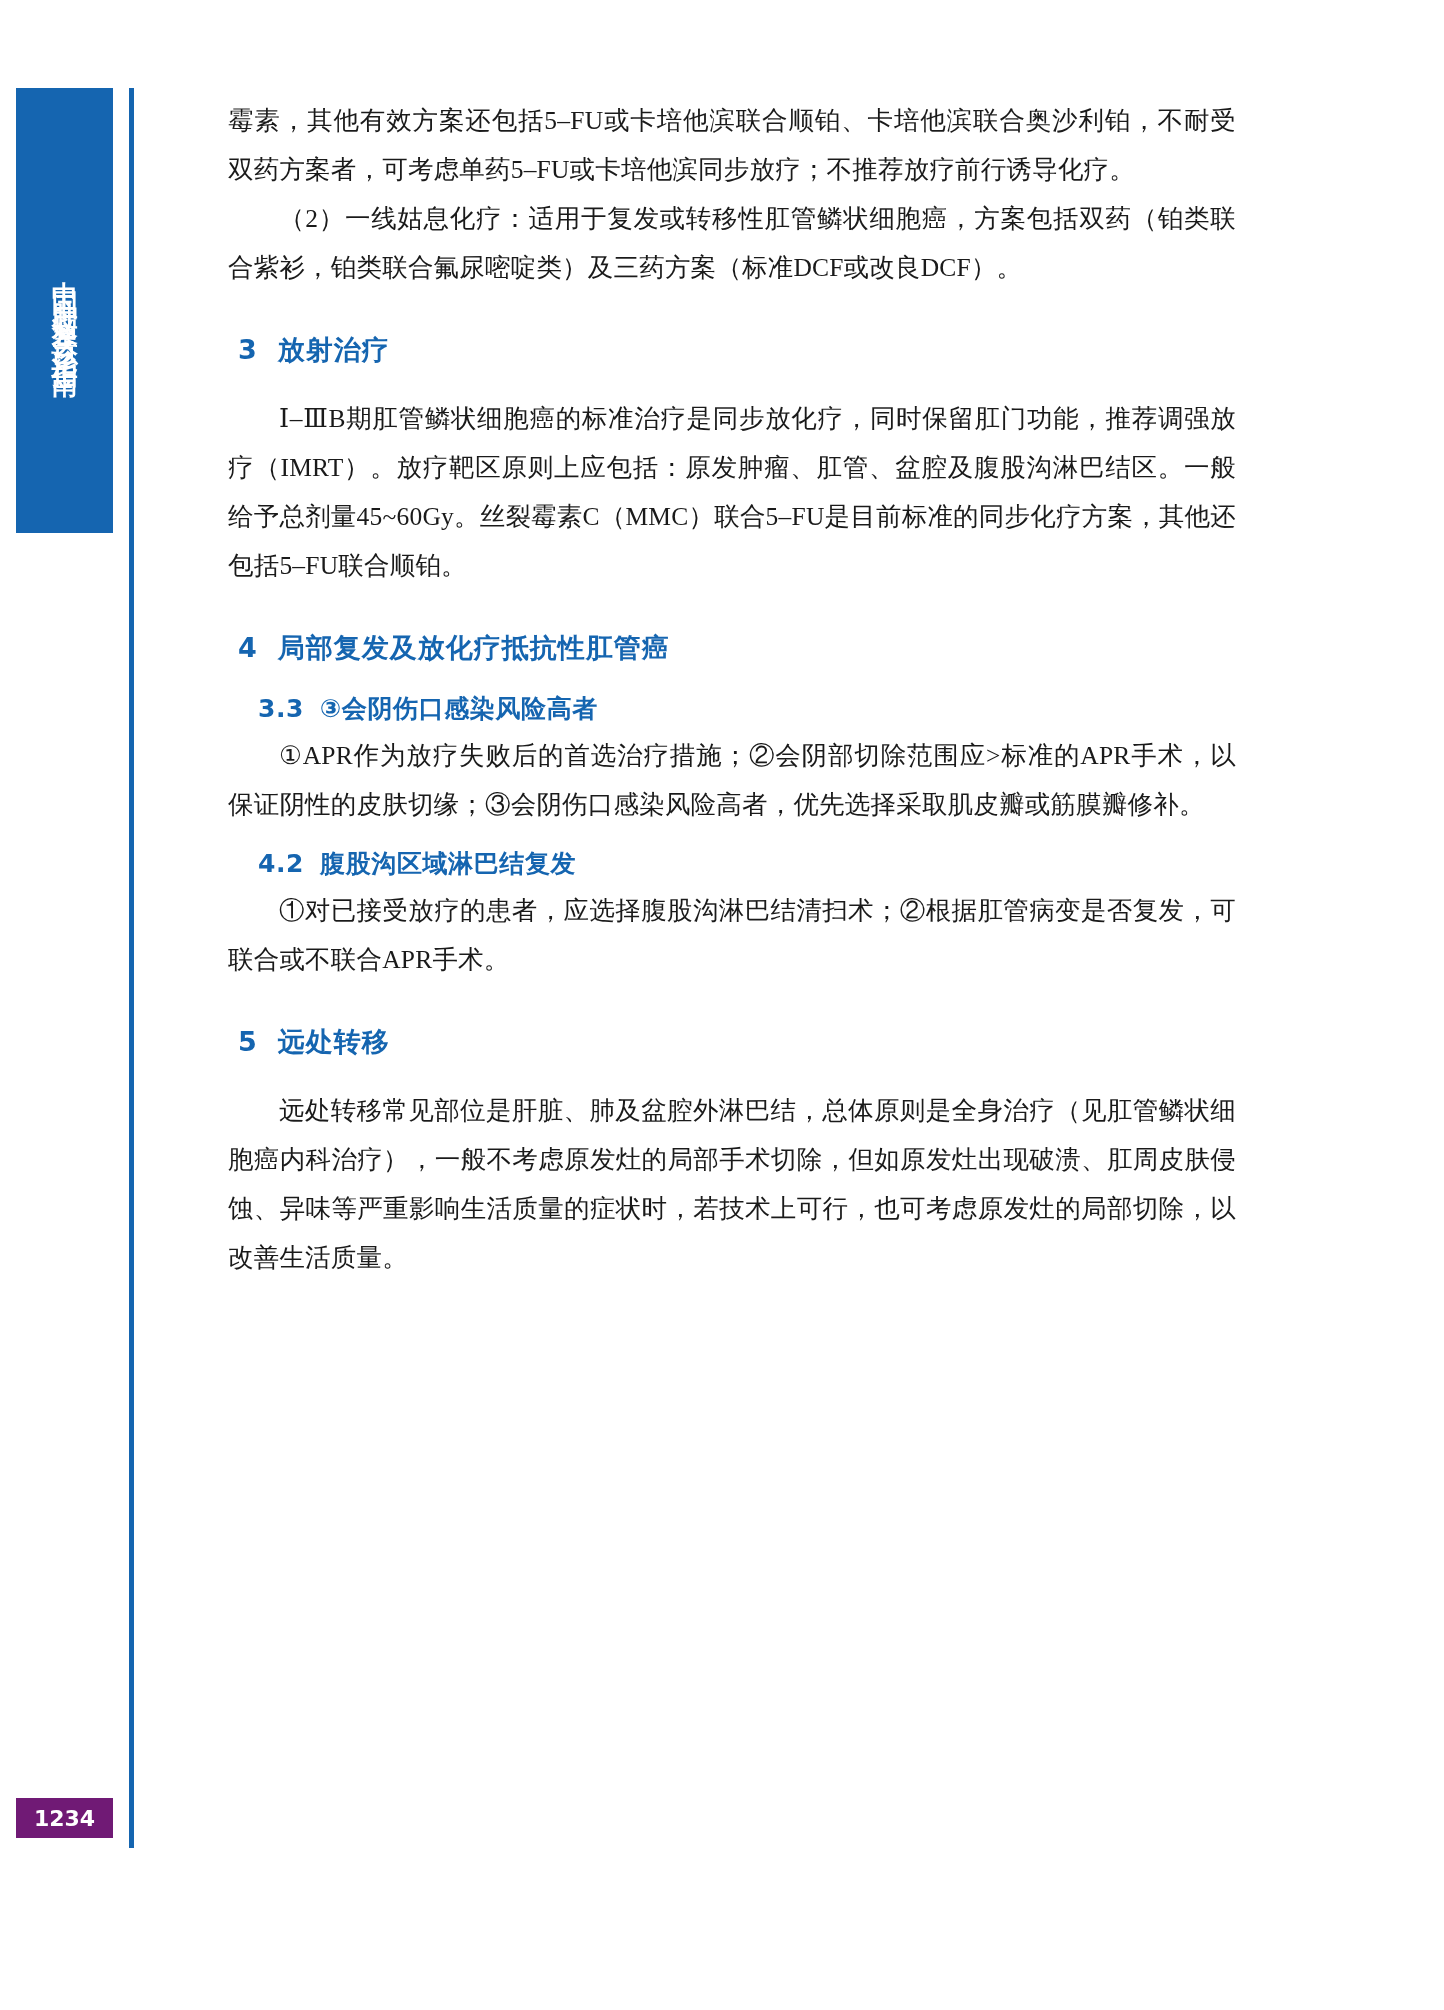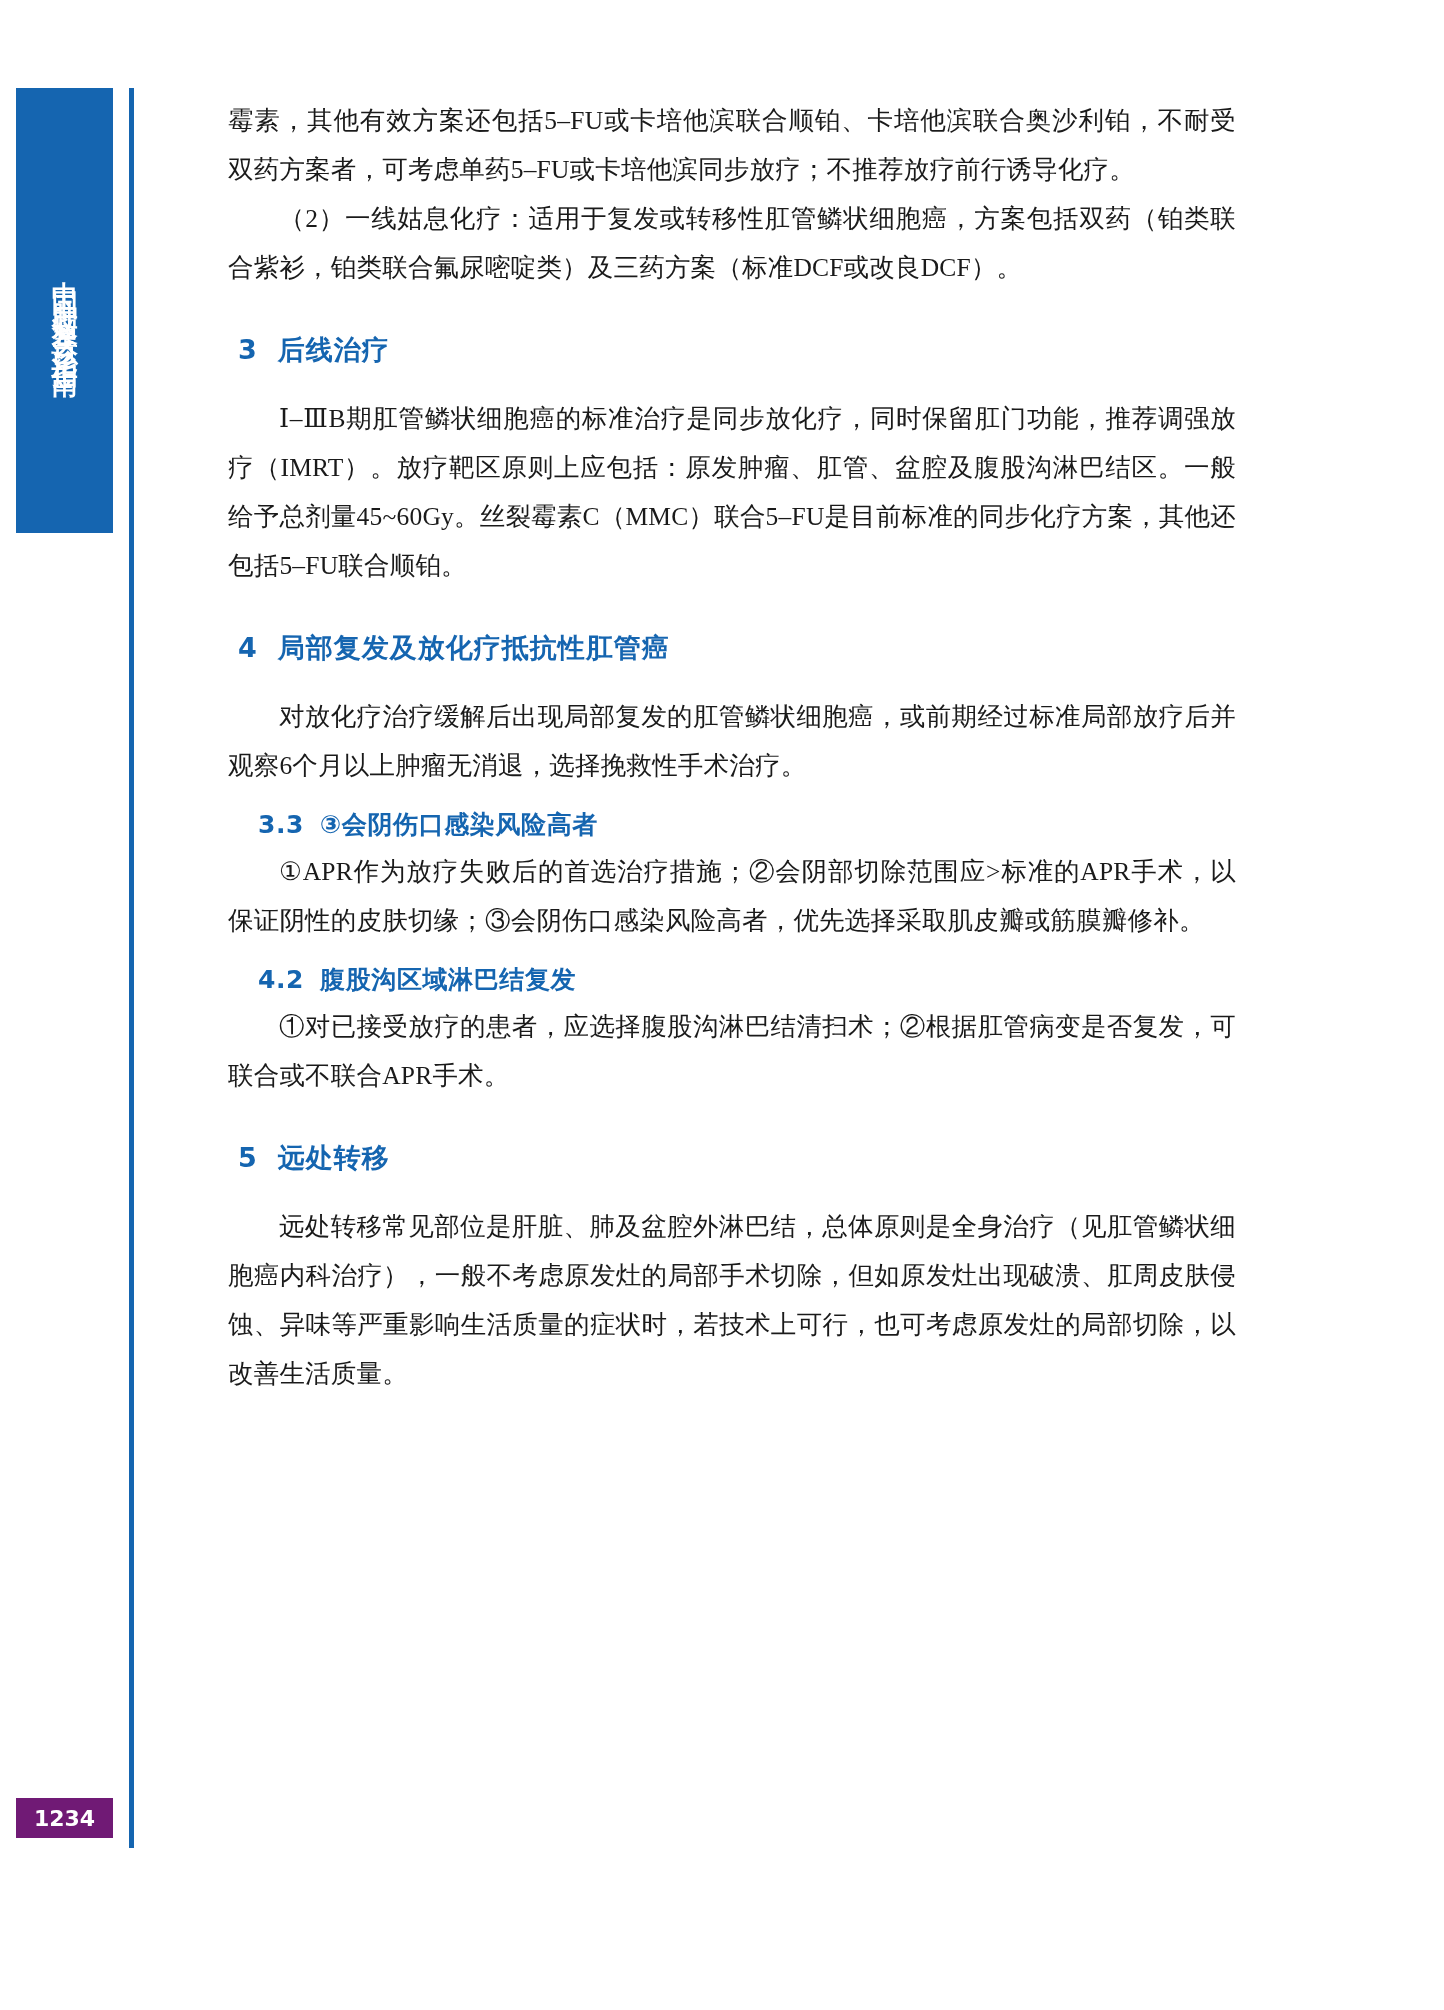--- a/index.html
+++ b/index.html
@@ -130,30 +130,29 @@
 
 <div class="content">
 
   <p class="para">霉素，其他有效方案还包括5–FU或卡培他滨联合顺铂、卡培他滨联合奥沙利铂，不耐受双药方案者，可考虑单药5–FU或卡培他滨同步放疗；不推荐放疗前行诱导化疗。</p>
 
   <p class="para indent">（2）一线姑息化疗：适用于复发或转移性肛管鳞状细胞癌，方案包括双药（铂类联合紫衫，铂类联合氟尿嘧啶类）及三药方案（标准DCF或改良DCF）。</p>
 
 
 
   <h2 class="section-heading">
-    <span class="num">3</span><span>后线治疗</span>
+    <span class="num">3</span><span>放射治疗</span>
   </h2>
 
   <p class="para indent">Ⅰ–ⅢB期肛管鳞状细胞癌的标准治疗是同步放化疗，同时保留肛门功能，推荐调强放疗（IMRT）。放疗靶区原则上应包括：原发肿瘤、肛管、盆腔及腹股沟淋巴结区。一般给予总剂量45~60Gy。丝裂霉素C（MMC）联合5–FU是目前标准的同步化疗方案，其他还包括5–FU联合顺铂。</p>
 
   <h2 class="section-heading">
     <span class="num">4</span><span>局部复发及放化疗抵抗性肛管癌</span>
   </h2>
 
-  <p class="para indent">对放化疗治疗缓解后出现局部复发的肛管鳞状细胞癌，或前期经过标准局部放疗后并观察6个月以上肿瘤无消退，选择挽救性手术治疗。</p>
 
   <h3 class="sub-heading">
     <span class="num">3.3</span><span>③会阴伤口感染风险高者</span>
   </h3>
 
   <p class="para indent">①APR作为放疗失败后的首选治疗措施；②会阴部切除范围应&gt;标准的APR手术，以保证阴性的皮肤切缘；③会阴伤口感染风险高者，优先选择采取肌皮瓣或筋膜瓣修补。</p>
 
   <h3 class="sub-heading">
     <span class="num">4.2</span><span>腹股沟区域淋巴结复发</span>
   </h3>

